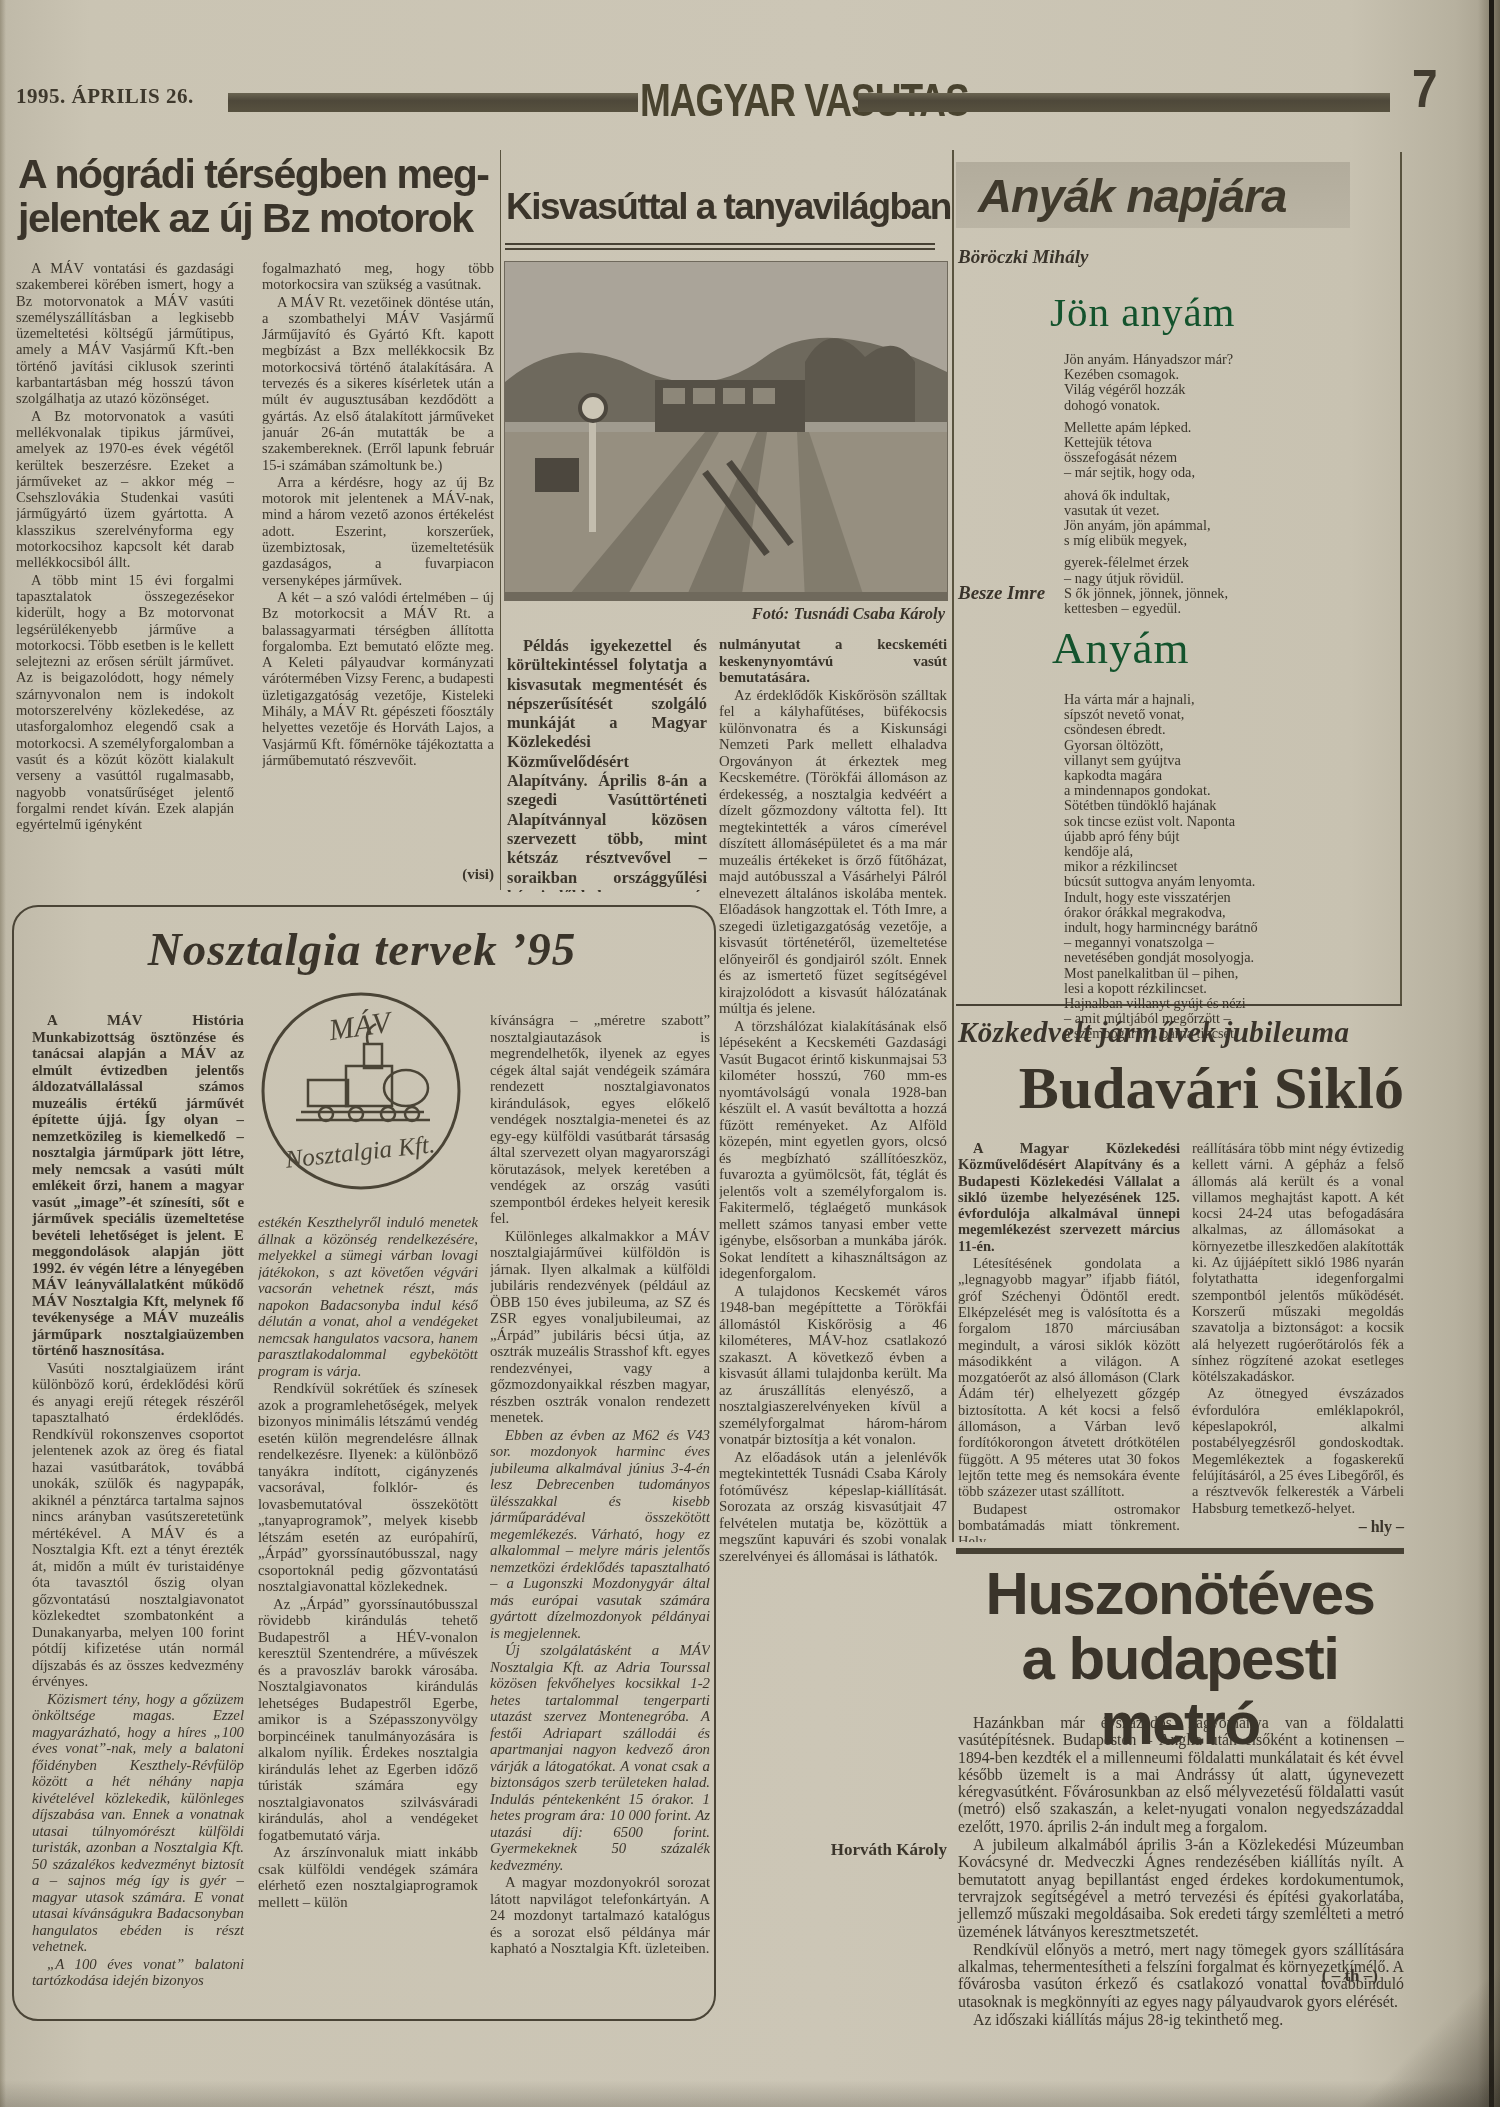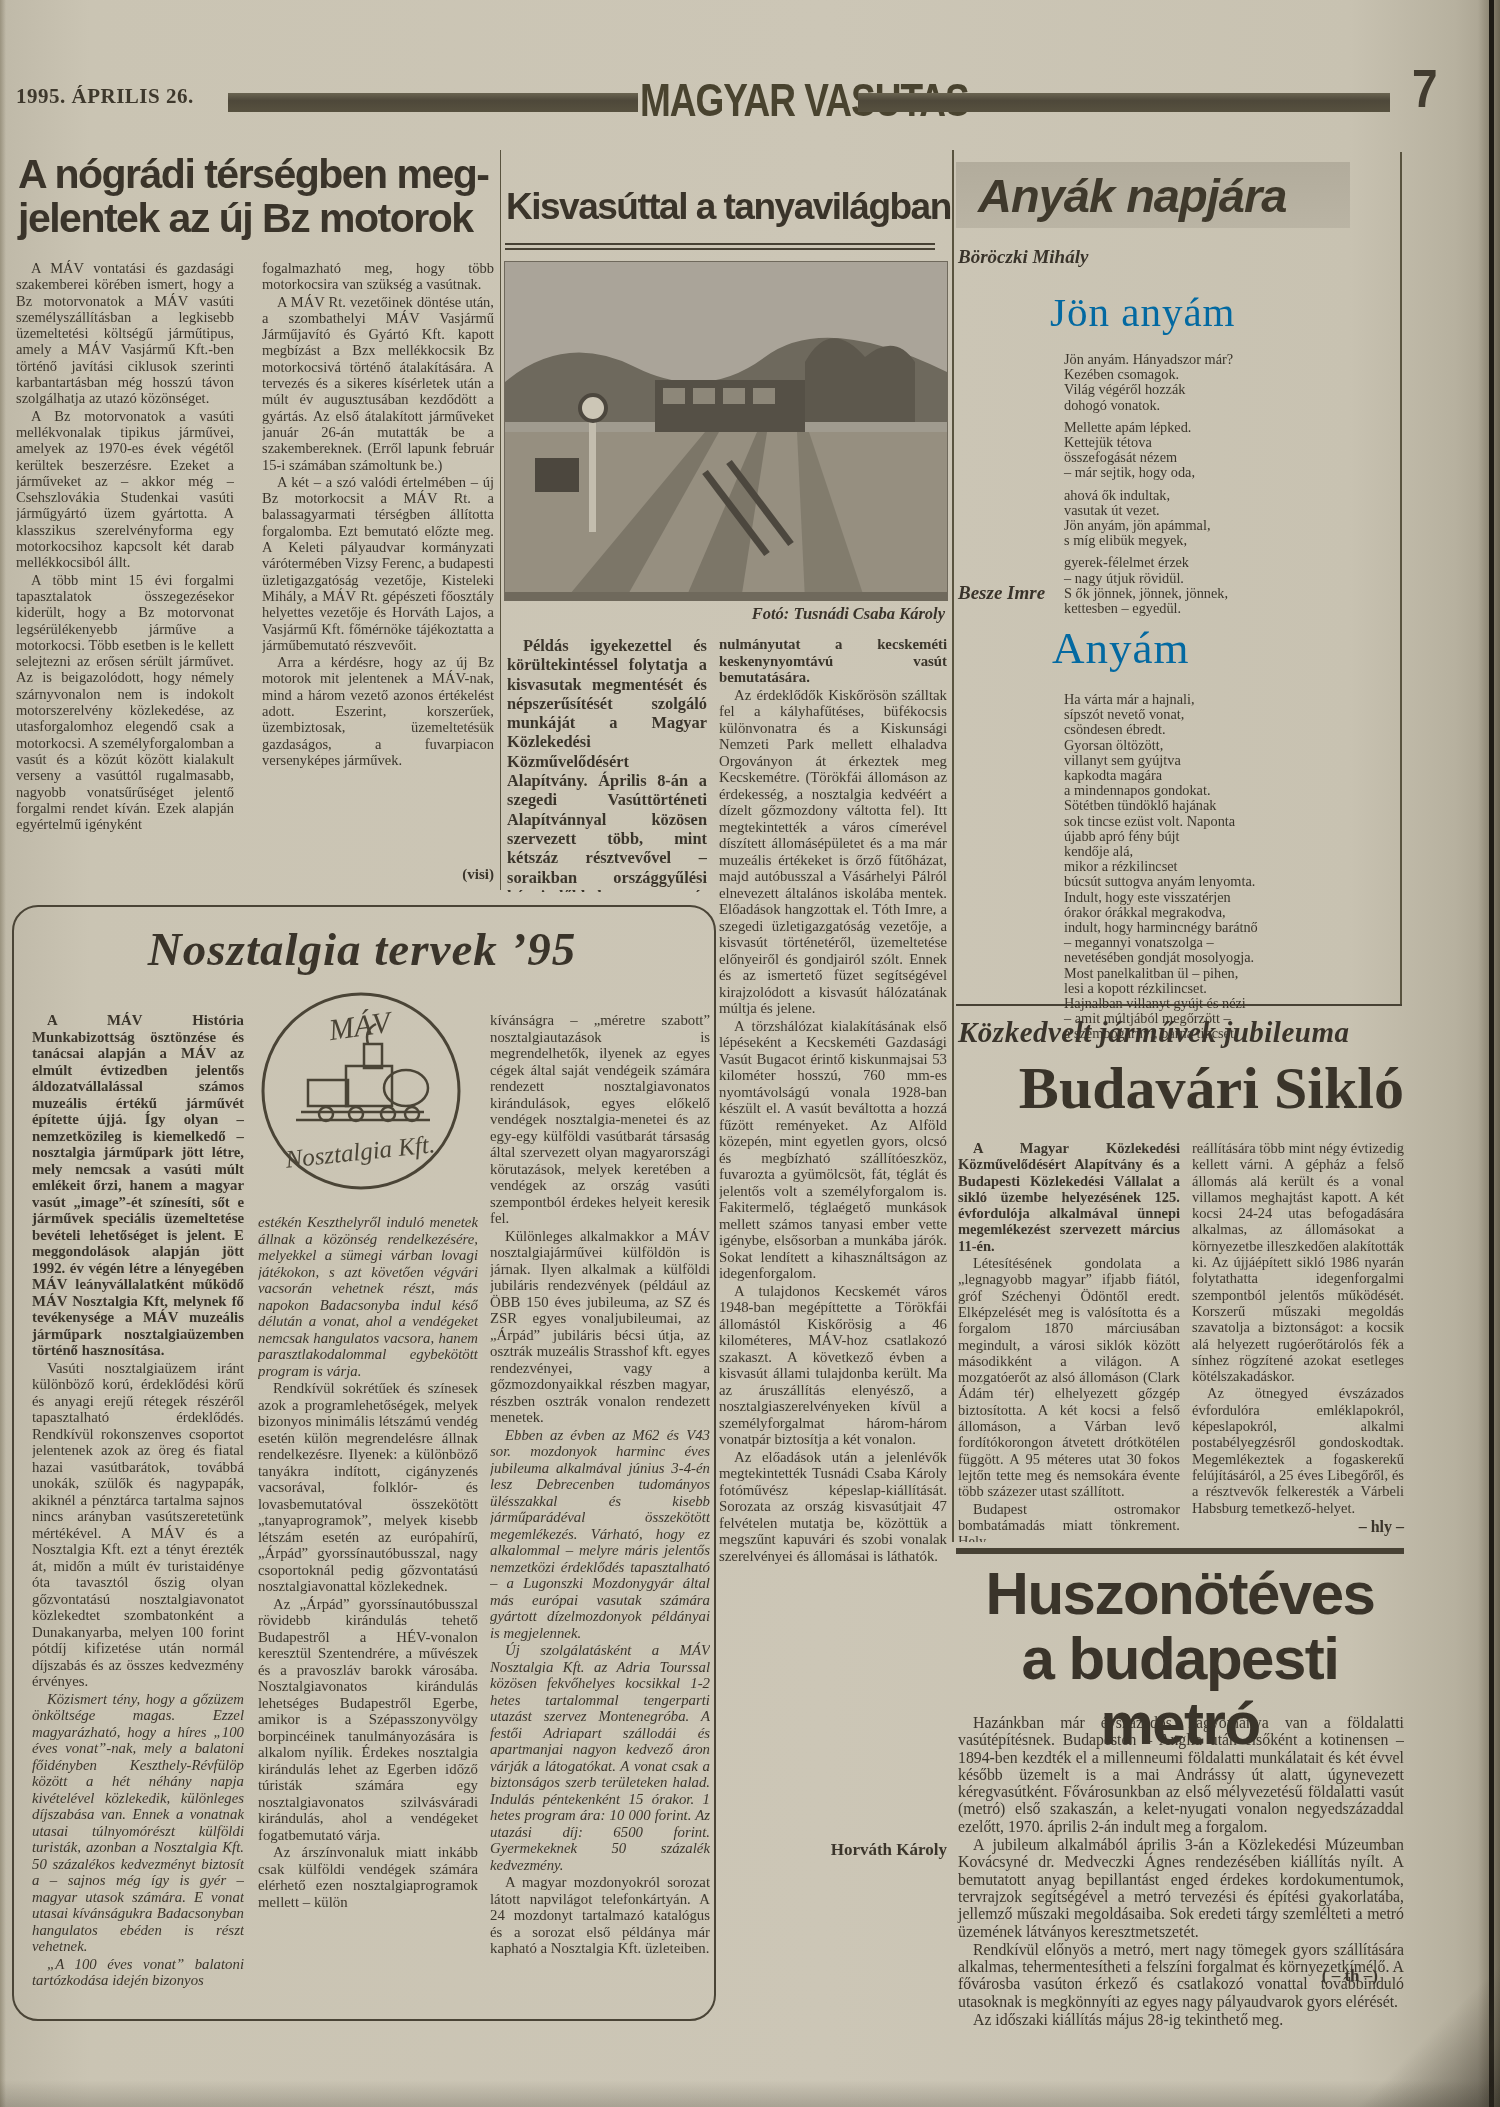--- a/index.html
+++ b/index.html
@@ -27,21 +27,21 @@
   .news-col p.italic{font-style:italic}
   .news-col p.lead{font-weight:bold}
   .sz14{font-size:14.5px;line-height:16.3px}
   .sz15{font-size:14.8px;line-height:16.5px}
   .lead-col{font-weight:bold;font-size:16.4px;line-height:19.3px}
   .lead-col p{margin:0;text-indent:16px}
   .byline{font-weight:bold;text-align:right;margin-top:2px}
   .caption{font-weight:bold;font-style:italic;font-size:16.5px;text-align:right;color:#39332a}
   
   .poet{font-weight:bold;font-style:italic;font-size:19px;color:#39332a}
-  .poem-title{font-size:41px;color:#0369a1;letter-spacing:1px}
+  .poem-title{font-size:41px;color:#14532d;letter-spacing:1px}
   .poem .stanza{margin:0 0 7px 0}
   .poem .pline{font-size:14.3px;line-height:15.2px;white-space:nowrap}
   .banner{background:linear-gradient(180deg,#b2ac9c,#bab4a4);color:#3f392c;
     font-family:"Liberation Sans",sans-serif;font-weight:bold;font-style:italic;
     font-size:47px;letter-spacing:-1px;display:flex;align-items:center;padding-left:22px}
   .kicker{font-weight:bold;font-style:italic;font-size:29px;color:#39332a;letter-spacing:.5px}
   
   .nbox{border:2.5px solid #4a4436;border-radius:26px}
   .ntitle{font-style:italic;font-weight:bold;font-size:47px;color:#3a342a;text-align:center;letter-spacing:1px}
   
@@ -63,22 +63,22 @@
     <p>jelentek az új Bz motorok</p>
   </div>
 <div class="abs news-col sz14" style="left:16px;top:260px;width:218px;height:628px;overflow:hidden">
     <p>A MÁV vontatási és gazdasági szakemberei körében ismert, hogy a Bz motorvonatok a MÁV vasúti személyszállításban a legkisebb üzemeltetési költségű járműtipus, amely a MÁV Vasjármű Kft.-ben történő javítási ciklusok szerinti karbantartásban még hosszú távon szolgálhatja az utazó közönséget.</p>
     <p>A Bz motorvonatok a vasúti mellékvonalak tipikus járművei, amelyek az 1970-es évek végétől kerültek beszerzésre. Ezeket a járműveket az – akkor még – Csehszlovákia Studenkai vasúti járműgyártó üzem gyártotta. A klasszikus szerelvényforma egy motorkocsihoz kapcsolt két darab mellékkocsiból állt.</p>
     <p>A több mint 15 évi forgalmi tapasztalatok összegezésekor kiderült, hogy a Bz motorvonat legsérülékenyebb járműve a motorkocsi. Több esetben is le kellett selejtezni az erősen sérült járművet. Az is beigazolódott, hogy némely szárnyvonalon nem is indokolt motorszerelvény közlekedése, az utasforgalomhoz elegendő csak a motorkocsi. A személyforgalomban a vasút és a közút között kialakult verseny a vasúttól rugalmasabb, nagyobb vonatsűrűséget jelentő forgalmi rendet kíván. Ezek alapján egyértelmű igényként</p>
   </div>
 <div class="abs news-col sz14" style="left:262px;top:260px;width:232px;height:608px;overflow:hidden">
     <p class="cont">fogalmazható meg, hogy több motorkocsira van szükség a vasútnak.</p>
     <p>A MÁV Rt. vezetőinek döntése után, a szombathelyi MÁV Vasjármű Járműjavító és Gyártó Kft. kapott megbízást a Bzx mellékkocsik Bz motorkocsivá történő átalakítására. A tervezés és a sikeres kísérletek után a múlt év augusztusában kezdődött a gyártás. Az első átalakított járműveket január 26-án mutatták be a szakembereknek. (Erről lapunk február 15-i számában számoltunk be.)</p>
+    <p>Arra a kérdésre, hogy az új Bz motorok mit jelentenek a MÁV-nak, mind a három vezető azonos értékelést adott. Eszerint, korszerűek, üzembiztosak, üzemeltetésük gazdaságos, a fuvarpiacon versenyképes járművek.</p>
     <p>A két – a szó valódi értelmében – új Bz motorkocsit a MÁV Rt. a balassagyarmati térségben állította forgalomba. Ezt bemutató előzte meg. A Keleti pályaudvar kormányzati várótermében Vizsy Ferenc, a budapesti üzletigazgatóság vezetője, Kisteleki Mihály, a MÁV Rt. gépészeti főosztály helyettes vezetője és Horváth Lajos, a Vasjármű Kft. főmérnöke tájékoztatta a járműbemutató részvevőit.</p>
-    <p>Arra a kérdésre, hogy az új Bz motorok mit jelentenek a MÁV-nak, mind a három vezető azonos értékelést adott. Eszerint, korszerűek, üzembiztosak, üzemeltetésük gazdaságos, a fuvarpiacon versenyképes járművek.</p>
   </div>
 <div class="abs byline" style="left:262px;top:864px;width:232px;font-size:15px">(visi)</div>
 
 <div class="vrule" style="left:500px;top:150px;height:740px;width:1px"></div>
 
 <div class="abs head-sans" style="left:506px;top:186px;font-size:37px;white-space:nowrap">Kisvasúttal a tanyavilágban</div>
 <div class="rule" style="left:505px;top:243px;width:430px;height:2px"></div>
 <div class="rule" style="left:505px;top:248px;width:430px;height:2px"></div>
 
 <div class="abs photo-frame" style="left:505px;top:262px;width:442px;height:338px">

